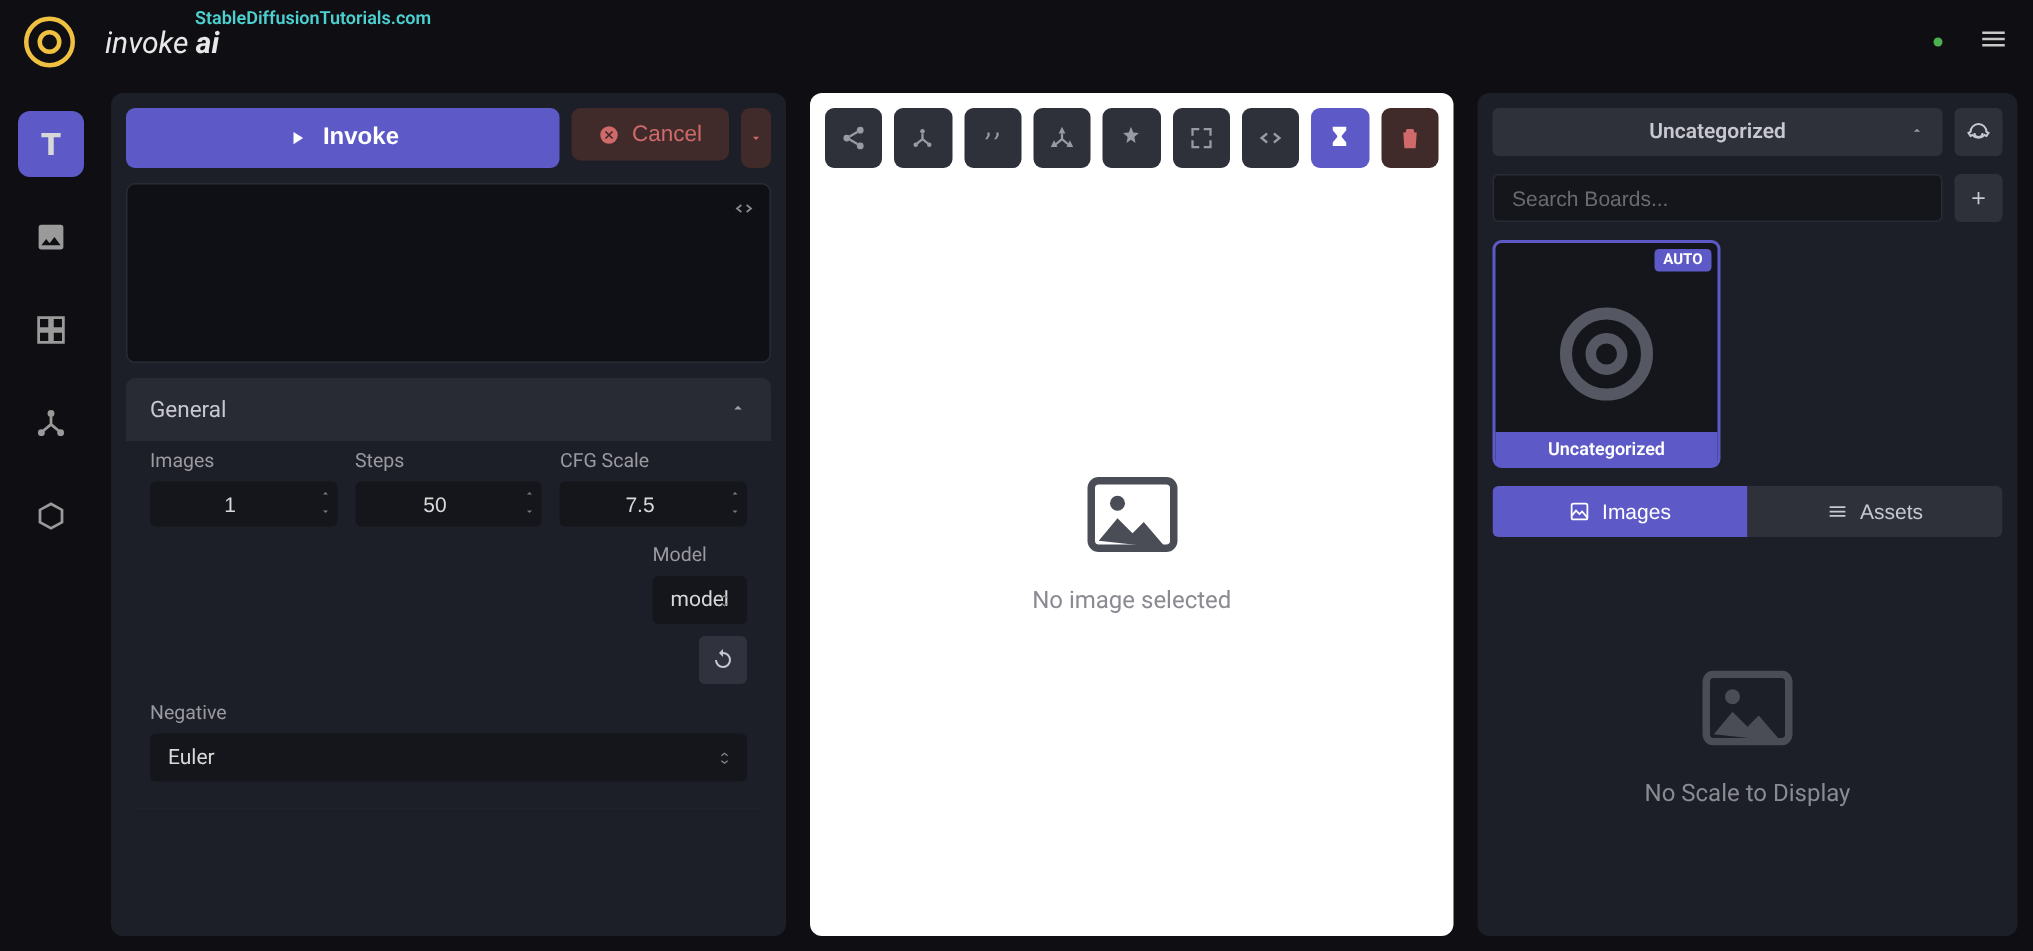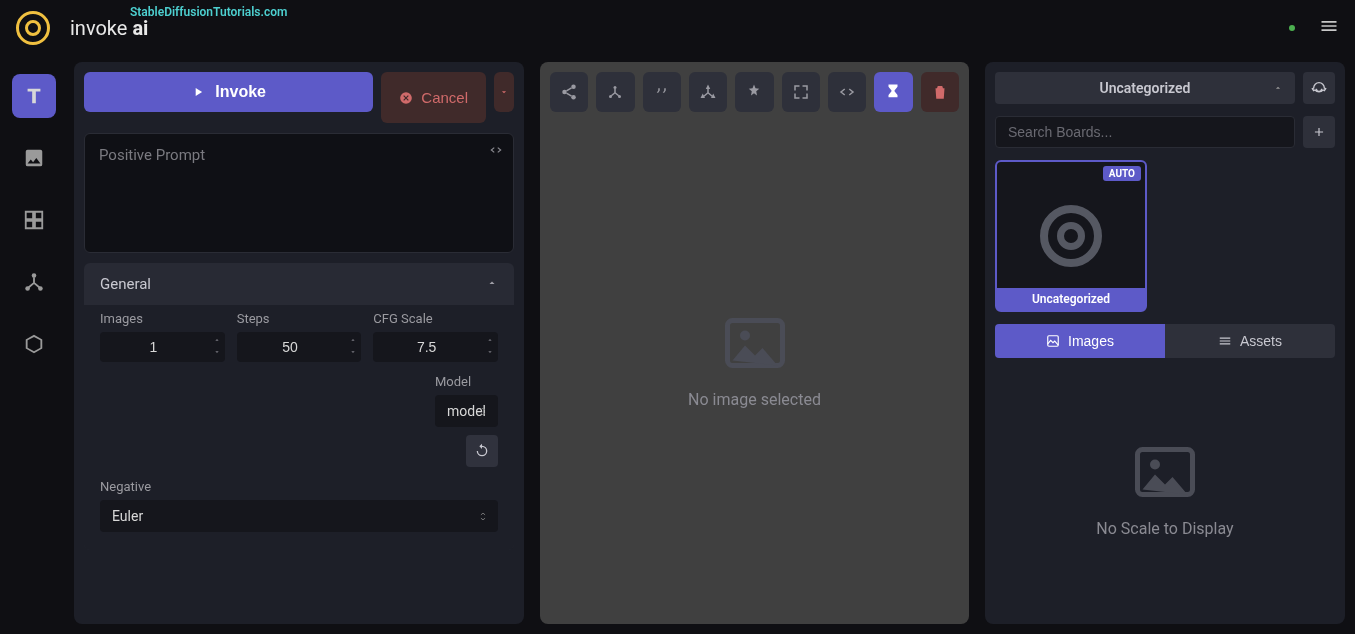--- a/index.html
+++ b/index.html
@@ -19,20 +19,21 @@
     color: #4dd0d0;
     font-size: 12px;
     font-weight: 600;
     z-index: 100;
   }
   .topbar {
     height: 56px;
     display: flex;
     align-items: center;
     padding: 0 16px;
+    font-style: italic;
   }
   .logo {
     width: 34px;
     height: 34px;
     border-radius: 50%;
     border: 3px solid #f0c040;
     display: flex;
     align-items: center;
     justify-content: center;
     margin-right: 20px;
@@ -99,21 +100,21 @@
     color:#fff;
     font-size:16px;
     font-weight:600;
     cursor:pointer;
   }
   .btn-invoke svg{width:14px;height:14px;fill:#fff;}
   .btn-cancel {
     background: #402a2a;
     border:none;
     border-radius:6px;
-    height:51px;
+    height:35px;
     padding: 0 18px;
     display:flex;
     align-items:center;
     gap:8px;
     color:#d06a6a;
     font-size:15px;
     font-weight:500;
     cursor:pointer;
   }
   .btn-cancel svg{width:14px;height:14px;fill:#d06a6a;}
@@ -177,21 +178,21 @@
   .model-row{display:flex;gap:8px;align-items:end;}
   .model-row .param{flex:1;}
   .refresh-btn{
     width:32px;height:32px;background:#30323d;border:none;border-radius:4px;
     display:flex;align-items:center;justify-content:center;cursor:pointer;
   }
   .refresh-btn svg{width:16px;height:16px;fill:#c8c8d0;}
 
   .panel-center{
     flex:1;
-    background:#404040;
+    background:#ffffff;
     border-radius:8px;
     padding:10px;
     display:flex;
     flex-direction:column;
     min-width:0;
   }
   .toolbar{display:flex;gap:8px;flex-shrink:0;}
   .tool-btn{
     width:40px;height:40px;border:none;border-radius:6px;
     background:#2e303a;display:flex;align-items:center;justify-content:center;
@@ -342,21 +343,20 @@
         <span>Cancel</span>
       </button>
       <button class="btn-cancel-extra">
         <svg viewBox="0 0 24 24">
             <path d="M7 10l5 5 5-5z"></path>
           </svg>
       </button>
     </div>
 
     <div class="prompt-box pos">
-      <div class="prompt-placeholder">Positive Prompt</div>
       <div class="prompt-code">
         <svg viewBox="0 0 24 24">
             <path d="M9 8l-5 4 5 4M15 8l5 4-5 4" fill="none" stroke="#8a8a90" stroke-width="2"></path>
           </svg>
       </div>
     </div>
 
 
     <div class="section">
       <div class="section-header">

